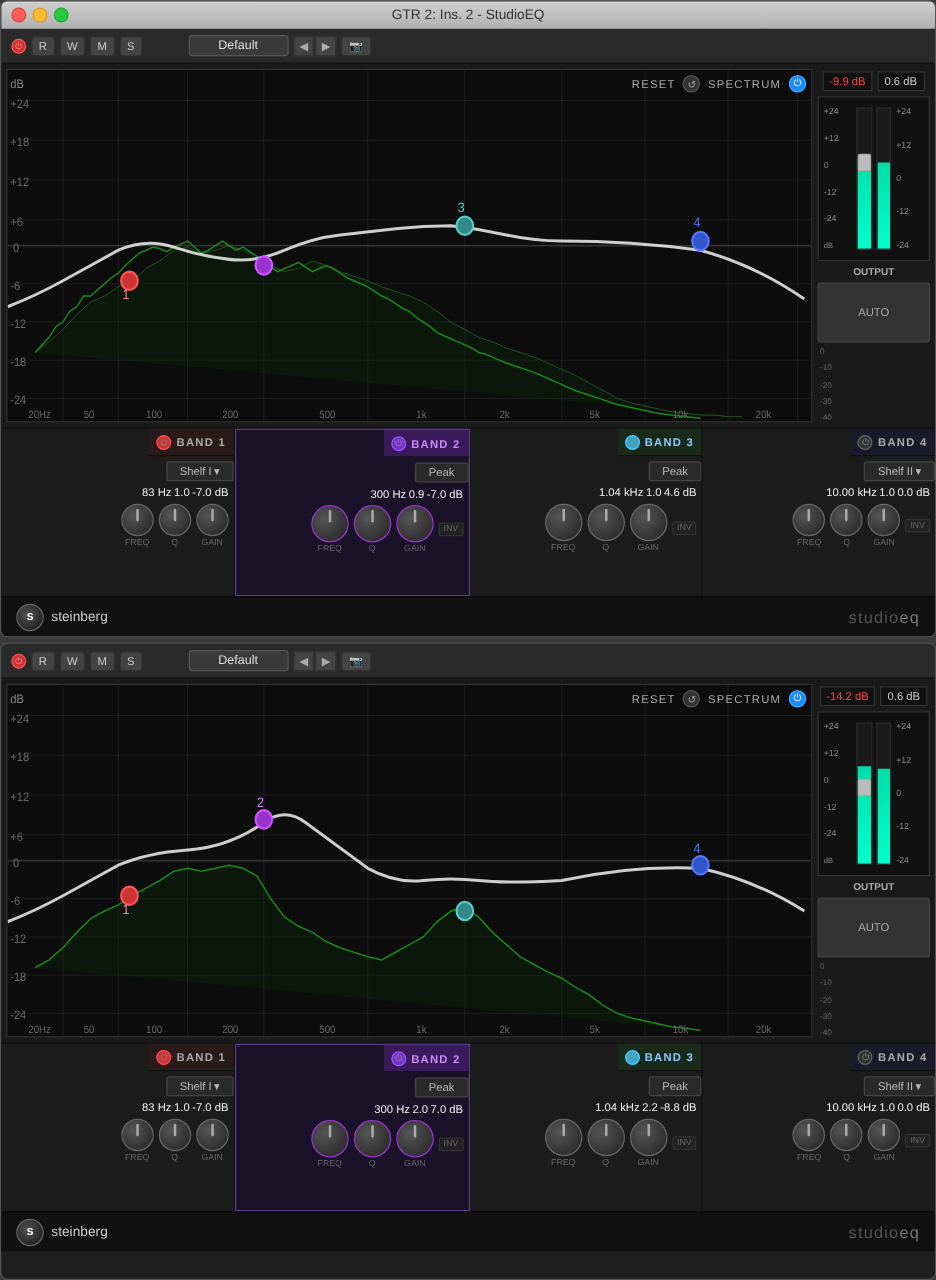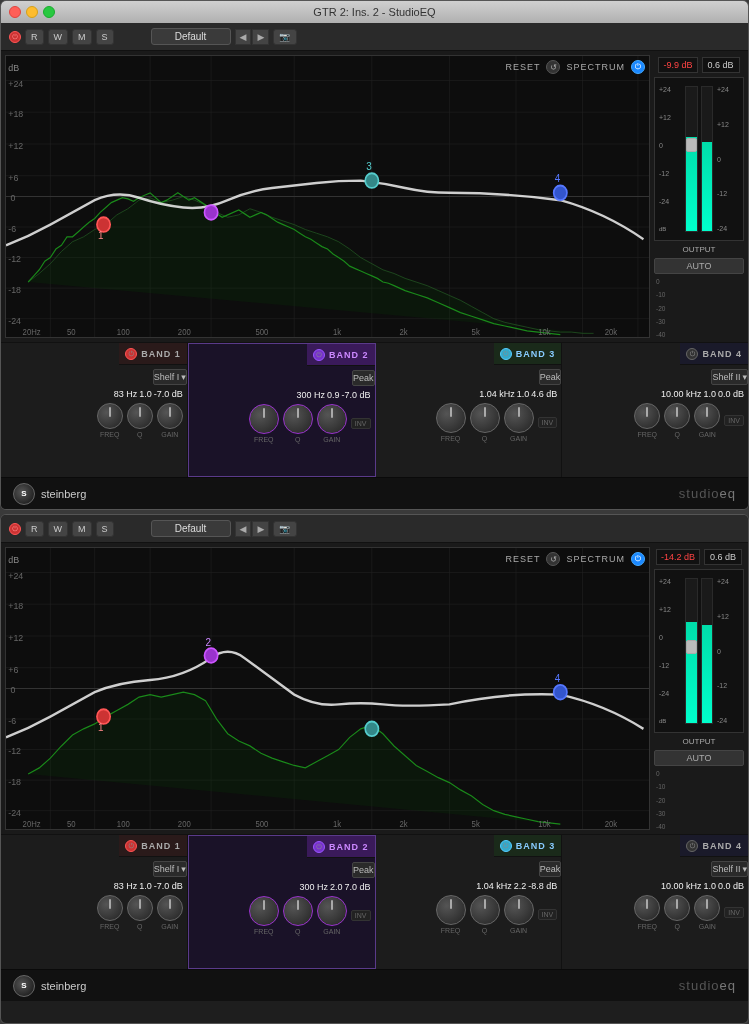--- a/index.html
+++ b/index.html
@@ -192,28 +192,29 @@
       border: 1px solid #aaa;
       border-radius: 2px;
       cursor: pointer;
     }
 
     .output-label {
       text-align: center;
       font-size: 8px;
       color: #aaa;
       padding: 2px 0;
+      font-weight: bold;
     }
 
     .auto-btn {
       background: #333;
       border: 1px solid #444;
       color: #aaa;
       font-size: 9px;
-      padding: 2px 8px;
+      padding: 18px 8px;
       text-align: center;
       cursor: pointer;
       border-radius: 2px;
     }
 
     
     .bands-row {
       display: flex;
       height: 135px;
       border-top: 1px solid #111;
@@ -273,21 +274,21 @@
       display: flex;
       justify-content: center;
       align-items: center;
       padding: 4px 0 2px 0;
     }
     .band-type-btn {
       background: #2a2a2a;
       border: 1px solid #444;
       color: #bbb;
       font-size: 9px;
-      padding: 2px 0;
+      padding: 2px 10px;
       border-radius: 2px;
       cursor: pointer;
     }
     .band-type-btn.shelf-btn {
       display: flex;
       align-items: center;
       gap: 2px;
     }
 
     .band-params {

